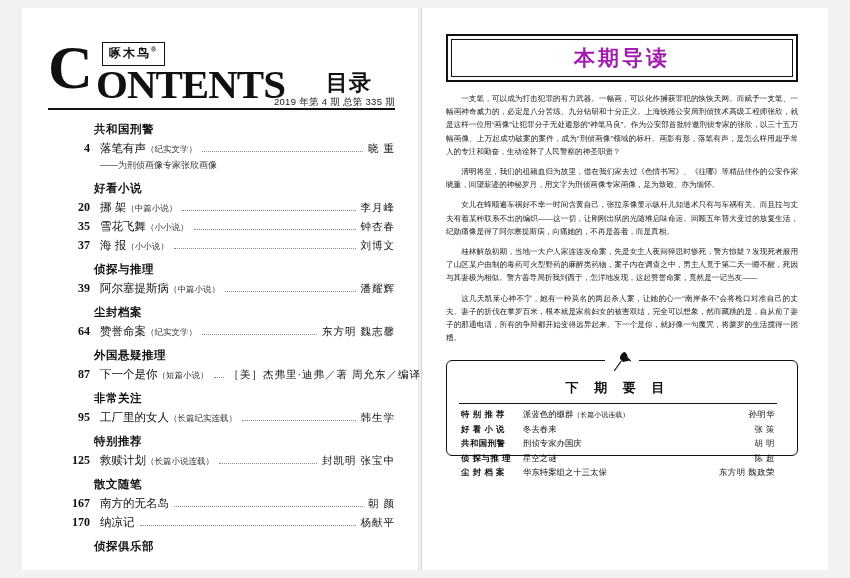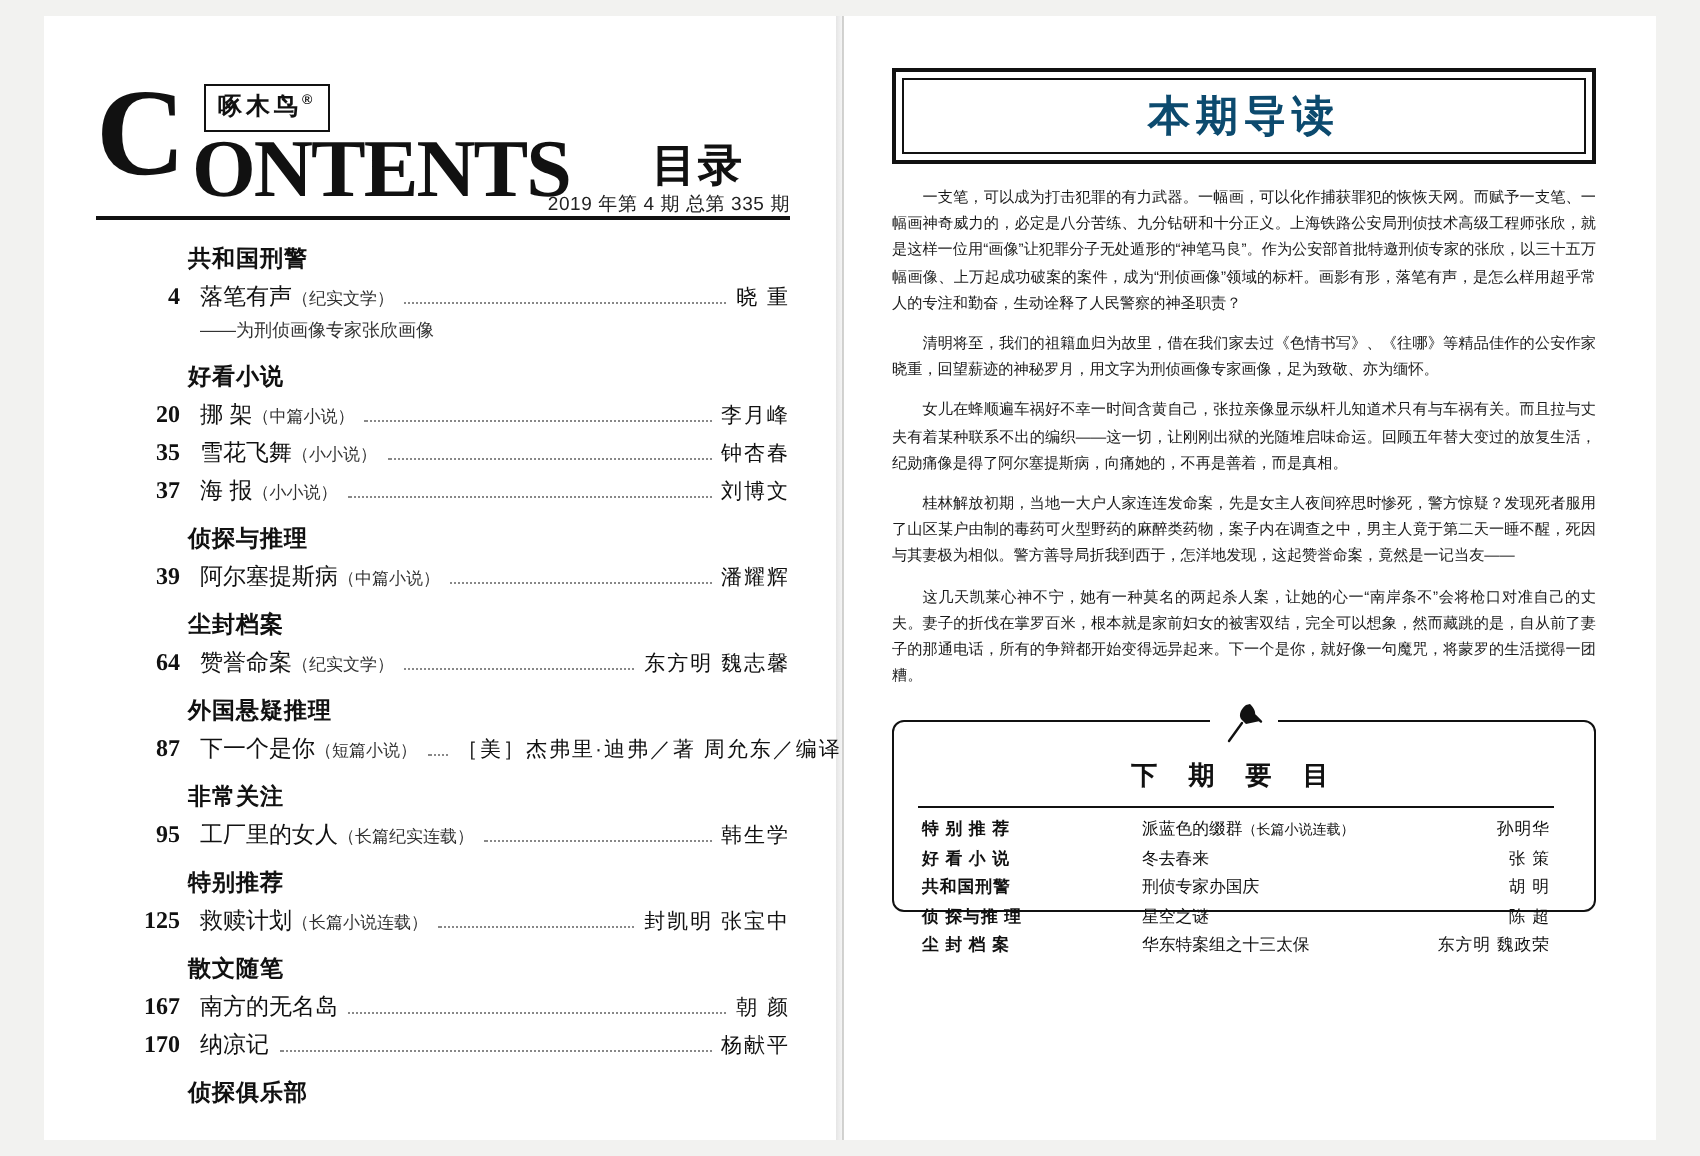--- a/index.html
+++ b/index.html
@@ -185,21 +185,21 @@
   }
   .guide-title {
     position: absolute;
     left: 0; right: 0; top: 0; bottom: 0;
     display: flex;
     align-items: center;
     justify-content: center;
     font-size: 21px;
     font-weight: bold;
     letter-spacing: 3px;
-    color: #0c4a6e;
+    color: #a21caf;
   }
   .guide-body {
     margin: 10px 30px 0 24px;
   }
   .guide-body p {
     margin: 0 0 7px 0;
     font-size: 7.6px;
     line-height: 13.2px;
     color: #1a1a1a;
     text-align: justify;
@@ -239,21 +239,20 @@
     border-bottom: 1.5px solid #111;
     margin: 0 4px 5px 4px;
   }
   .prow {
     display: flex;
     align-items: baseline;
     font-size: 8.4px;
     color: #111;
     margin: 3.4px 0;
     padding: 0 6px;
-    gap: 48px;
   }
   .prow .cat {
     flex: 0 0 62px;
     font-weight: bold;
     letter-spacing: 0.5px;
   }
   .prow .nm {
     flex: 1 1 auto;
   }
   .prow .nm .sm {

